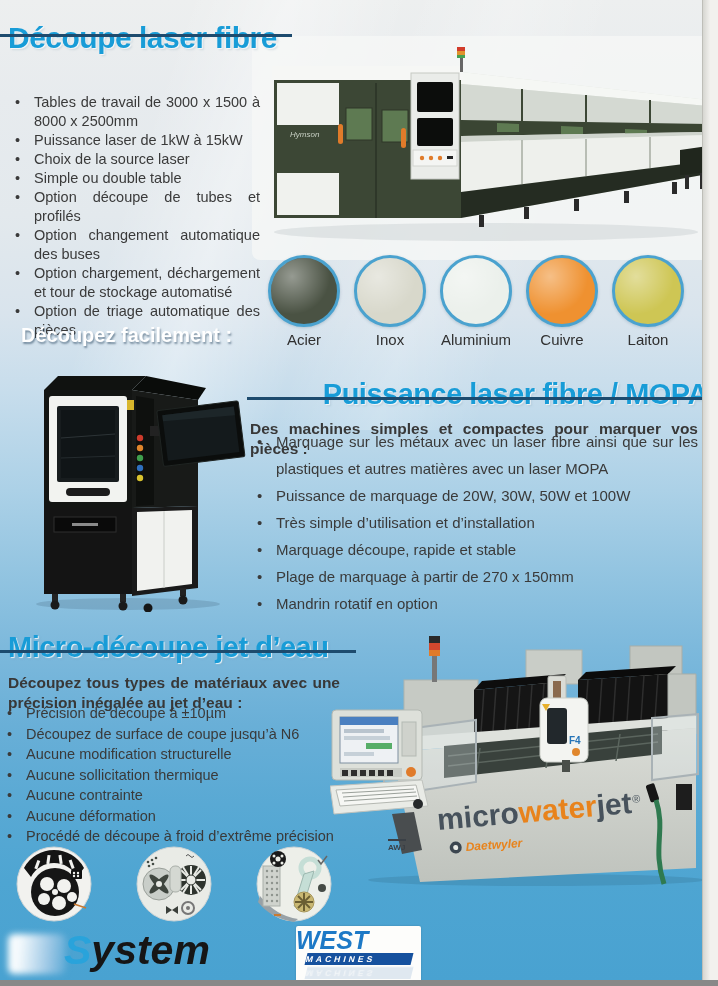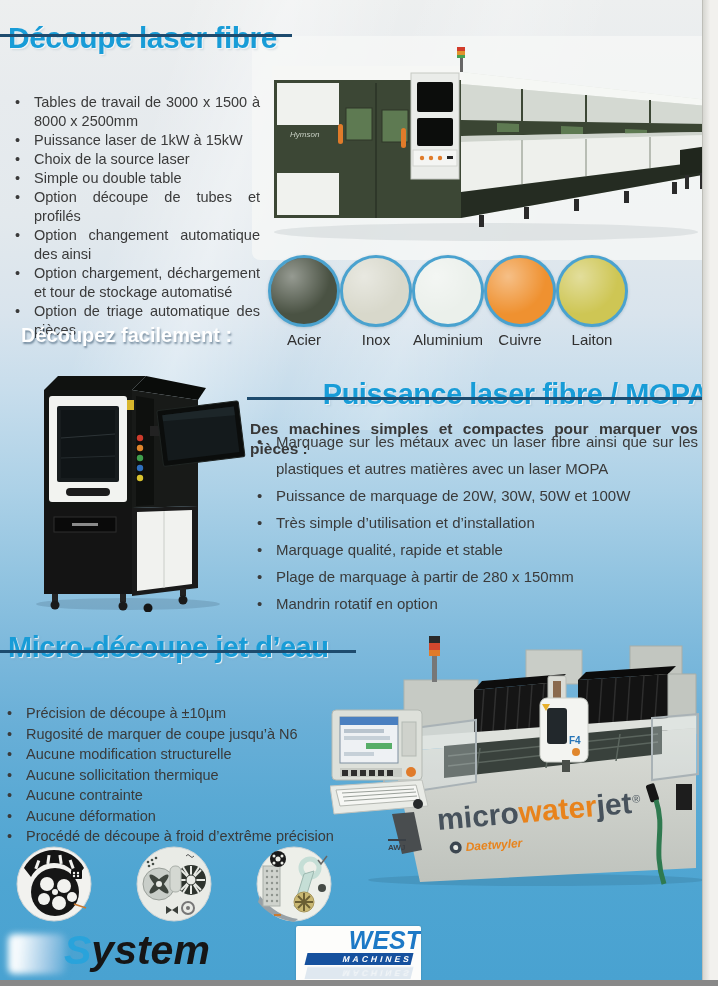--- a/index.html
+++ b/index.html
@@ -34,38 +34,38 @@
   ul.blist{position:absolute;margin:0;padding:0;list-style:none;color:#3a3a3a;}
   ul.blist li{position:relative;padding-left:26px;text-align:justify;}
   ul.blist li::before{content:"\2022";position:absolute;left:7px;color:#3a3a3a;}
   .blist1{left:8px;top:93px;width:252px;font-size:14.5px;line-height:19px;}
   .blist2{left:250px;top:428px;width:448px;font-size:15px;line-height:27px;}
   .blist2 li{padding-left:22px;}
   .blist3{left:0;top:703px;width:345px;font-size:14.5px;line-height:20.5px;}
   .tagline{position:absolute;left:21px;top:324px;font-size:20px;font-weight:bold;color:#fff;
     text-shadow:1px 2px 2px rgba(40,70,95,.55);}
   
-  .materials{position:absolute;left:268px;top:255px;display:flex;gap:0;}
+  .materials{position:absolute;left:268px;top:255px;display:flex;gap:14px;}
   .mat{width:72px;text-align:center;}
   .mat-circle{position:relative;width:66px;height:66px;border-radius:50%;
     border:3px solid #4aa2cf;box-shadow:0 1px 3px rgba(50,90,120,.25);}
   .mat-circle::after{content:"";position:absolute;inset:0;border-radius:50%;
     background:radial-gradient(circle at 32% 28%,rgba(255,255,255,.42),rgba(255,255,255,0) 58%);}
   .mat-label{margin-top:4px;font-size:15px;color:#303030;white-space:nowrap;}
   
   .svgph{position:absolute;}
   svg text{font-family:"Liberation Sans",sans-serif;}
   
   .sys-blob{position:absolute;left:8px;top:934px;width:58px;height:40px;border-radius:6px;
     background:linear-gradient(95deg,rgba(255,255,255,.95) 20%,rgba(170,205,232,.85) 70%,rgba(120,180,220,.4));
     filter:blur(3px);}
   .sys-text{position:absolute;left:64px;top:927px;font-size:41px;font-style:italic;font-weight:bold;color:#161616;}
   .sys-text .ini{color:#29a3db;}
   .west-box{position:absolute;left:296px;top:926px;width:125px;height:58px;background:#fdfdfb;
-    border-radius:2px;text-align:right;box-shadow:0 0 2px rgba(0,0,0,.2);overflow:hidden;}
+    border-radius:2px;text-align:left;box-shadow:0 0 2px rgba(0,0,0,.2);overflow:hidden;}
   .west-name{font-size:25px;font-weight:bold;font-style:italic;color:#1d79c6;line-height:26px;margin-top:1px;
     text-shadow:0 1px 0 rgba(255,255,255,.6);}
   .west-bar{width:106px;margin:0 auto;background:#16519e;transform:skewX(-14deg);
     color:#fff;font-size:8.5px;font-weight:bold;letter-spacing:3px;line-height:12px;}
   .west-mirror{transform:skewX(-14deg) scaleY(-1);opacity:.3;filter:blur(.4px);background:#9db9d8;color:#d7e4f0;margin-top:2px;}
   
   .edge-right{position:absolute;left:702px;top:0;width:16px;height:982px;
     background:linear-gradient(90deg,#d6d6d1,#f2f1ee 45%);border-left:1px solid #bebeb8;z-index:5;}
   .edge-bottom{position:absolute;left:0;top:980px;width:718px;height:6px;background:#0c0c0c;z-index:6;}
   .samples{position:absolute;left:16px;top:846px;display:flex;gap:44px;}
@@ -79,21 +79,21 @@
   <div class="photo-backdrop"></div>
 
   <h1 class="hd hd1" style="color: rgb(24, 156, 215);">Découpe laser fibre</h1>
   <div class="rule rule1" style="background: rgb(29, 75, 110);"></div>
   <ul class="blist blist1">
     <li>Tables de travail de 3000 x 1500 à 8000 x 2500mm</li>
     <li>Puissance laser de 1kW à 15kW</li>
     <li>Choix de la source laser</li>
     <li>Simple ou double table</li>
     <li>Option découpe de tubes et profilés</li>
-    <li>Option changement automatique des ainsi</li>
+    <li>Option changement automatique des buses</li>
     <li>Option chargement, déchargement et tour de stockage automatisé</li>
     <li>Option de triage automatique des pièces</li>
   </ul>
   <div class="tagline">Découpez facilement :</div>
 
   <svg class="svgph" style="left:254px;top:46px;" width="456" height="208" viewBox="0 0 456 208" role="img">
     <ellipse cx="232" cy="186" rx="212" ry="9" fill="rgba(60,80,90,.10)"></ellipse>
 
     <polygon points="207,26 454,54 454,128 207,172" fill="#e0e4de"></polygon>
     <polygon points="207,26 454,54 454,60 207,38" fill="#f5f7f4"></polygon>
@@ -170,22 +170,22 @@
     </div>
   </div>
 
   <h1 class="hd hd2" style="color: rgb(24, 156, 215);">Puissance laser fibre / MOPA</h1>
   <div class="rule rule2" style="background: rgb(29, 75, 110);"></div>
   <p class="intro intro2">Des machines simples et compactes pour marquer vos pièces :</p>
   <ul class="blist blist2">
     <li>Marquage sur les métaux avec un laser fibre ainsi que sur les plastiques et autres matières avec un laser MOPA</li>
     <li>Puissance de marquage de 20W, 30W, 50W et 100W</li>
     <li>Très simple d’utilisation et d’installation</li>
-    <li>Marquage qualité, rapide et stable</li>
-    <li>Plage de marquage à partir de 280 x 150mm</li>
+    <li>Marquage découpe, rapide et stable</li>
+    <li>Plage de marquage à partir de 270 x 150mm</li>
     <li>Mandrin rotatif en option</li>
   </ul>
 
   <svg class="svgph" style="left:28px;top:360px;" width="220" height="252" viewBox="0 0 220 252" role="img">
     <ellipse cx="100" cy="244" rx="92" ry="6" fill="rgba(30,50,70,.15)"></ellipse>
 
     <polygon points="16,30 104,30 118,16 30,16" fill="#101210"></polygon>
     <polygon points="104,30 170,40 178,28 118,16" fill="#0a0c0a"></polygon>
 
     <rect x="16" y="30" width="88" height="118" fill="#131513"></rect>
@@ -224,23 +224,24 @@
       <circle cx="27" cy="245" r="4.5" fill="#1a1a1a"></circle>
     <rect x="92" y="234" width="6" height="8" fill="#222"></rect>
       <circle cx="95" cy="246" r="4.5" fill="#1a1a1a"></circle>
     <rect x="152" y="228" width="6" height="8" fill="#222"></rect>
       <circle cx="155" cy="240" r="4.5" fill="#1a1a1a"></circle>
     <circle cx="120" cy="248" r="4.5" fill="#161616"></circle>
   </svg>
 
   <h1 class="hd hd3" style="color: rgb(24, 156, 215);">Micro-découpe jet d’eau</h1>
   <div class="rule rule3" style="background: rgb(29, 75, 110);"></div>
+  <p class="intro intro3">Découpez tous types de matériaux avec une précision inégalée au jet d’eau :</p>
   <ul class="blist blist3">
     <li>Précision de découpe à ±10µm</li>
-    <li>Rugosité de marquer de coupe jusqu’à N6</li>
+    <li>Découpez de surface de coupe jusqu’à N6</li>
     <li>Aucune modification structurelle</li>
     <li>Aucune sollicitation thermique</li>
     <li>Aucune contrainte</li>
     <li>Aucune déformation</li>
     <li>Procédé de découpe à froid d’extrême précision</li>
   </ul>
 
   <svg class="svgph" style="left:330px;top:634px;" width="380" height="252" viewBox="0 0 380 252" role="img">
     <defs>
       <linearGradient id="wg" x1="0" y1="0" x2="0" y2="1">

